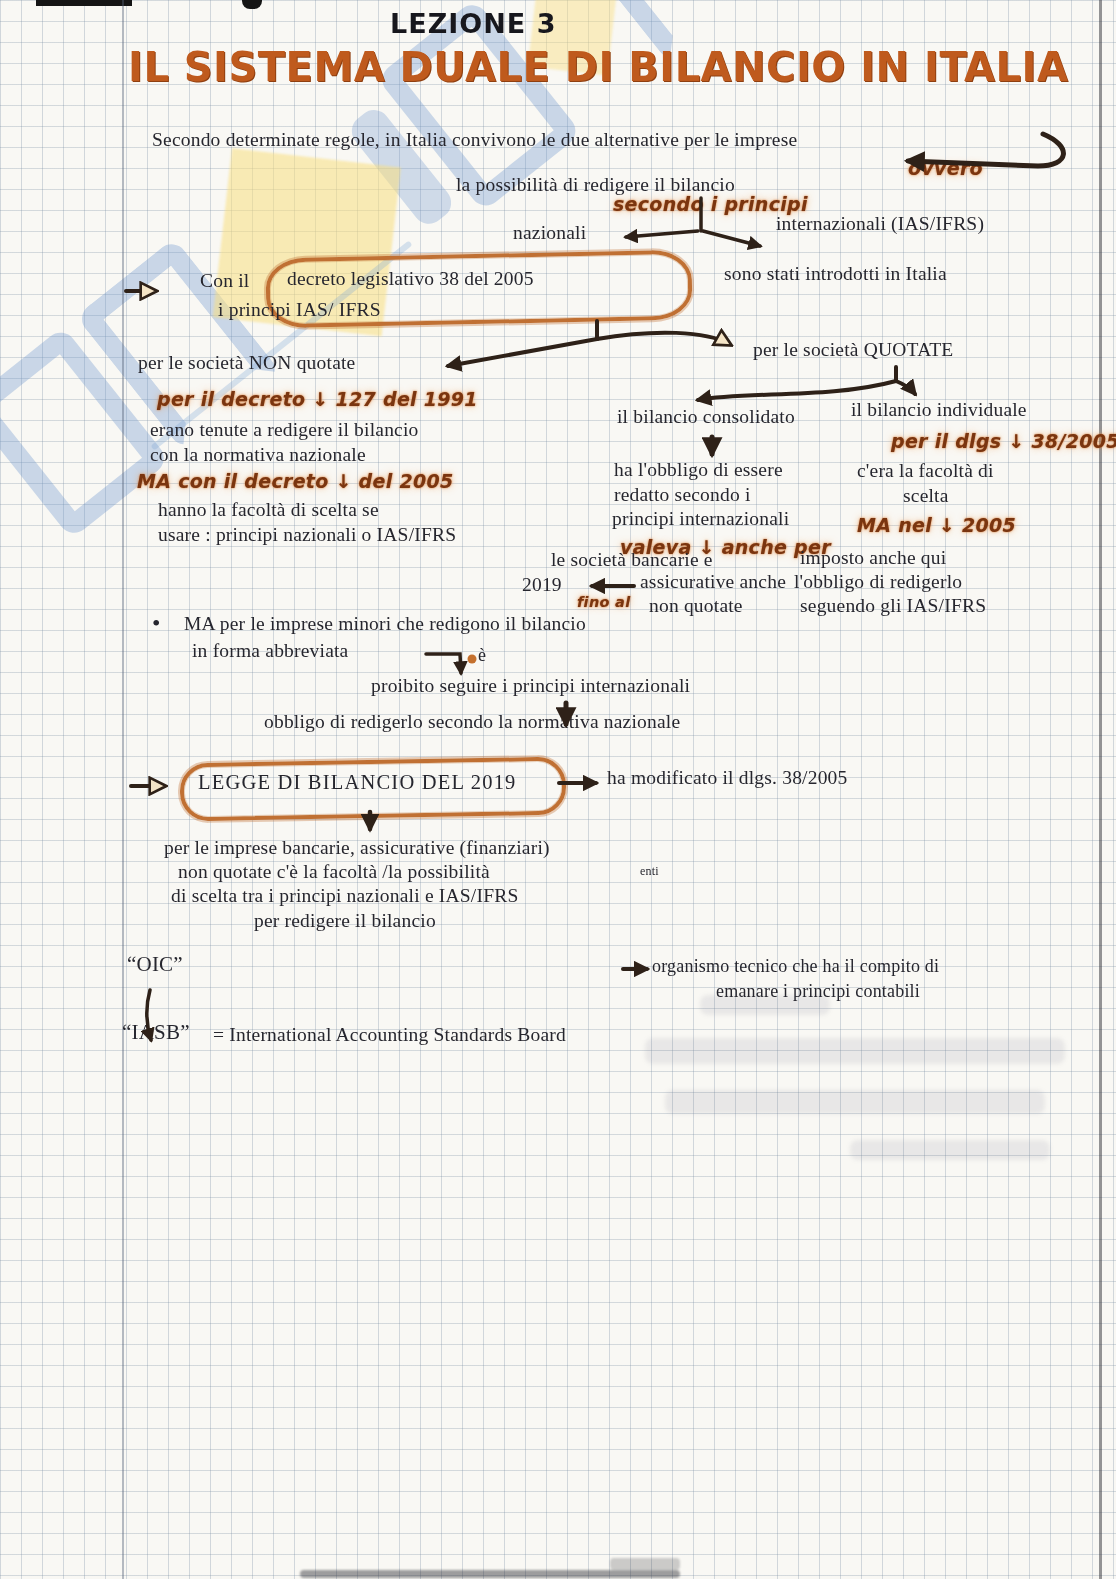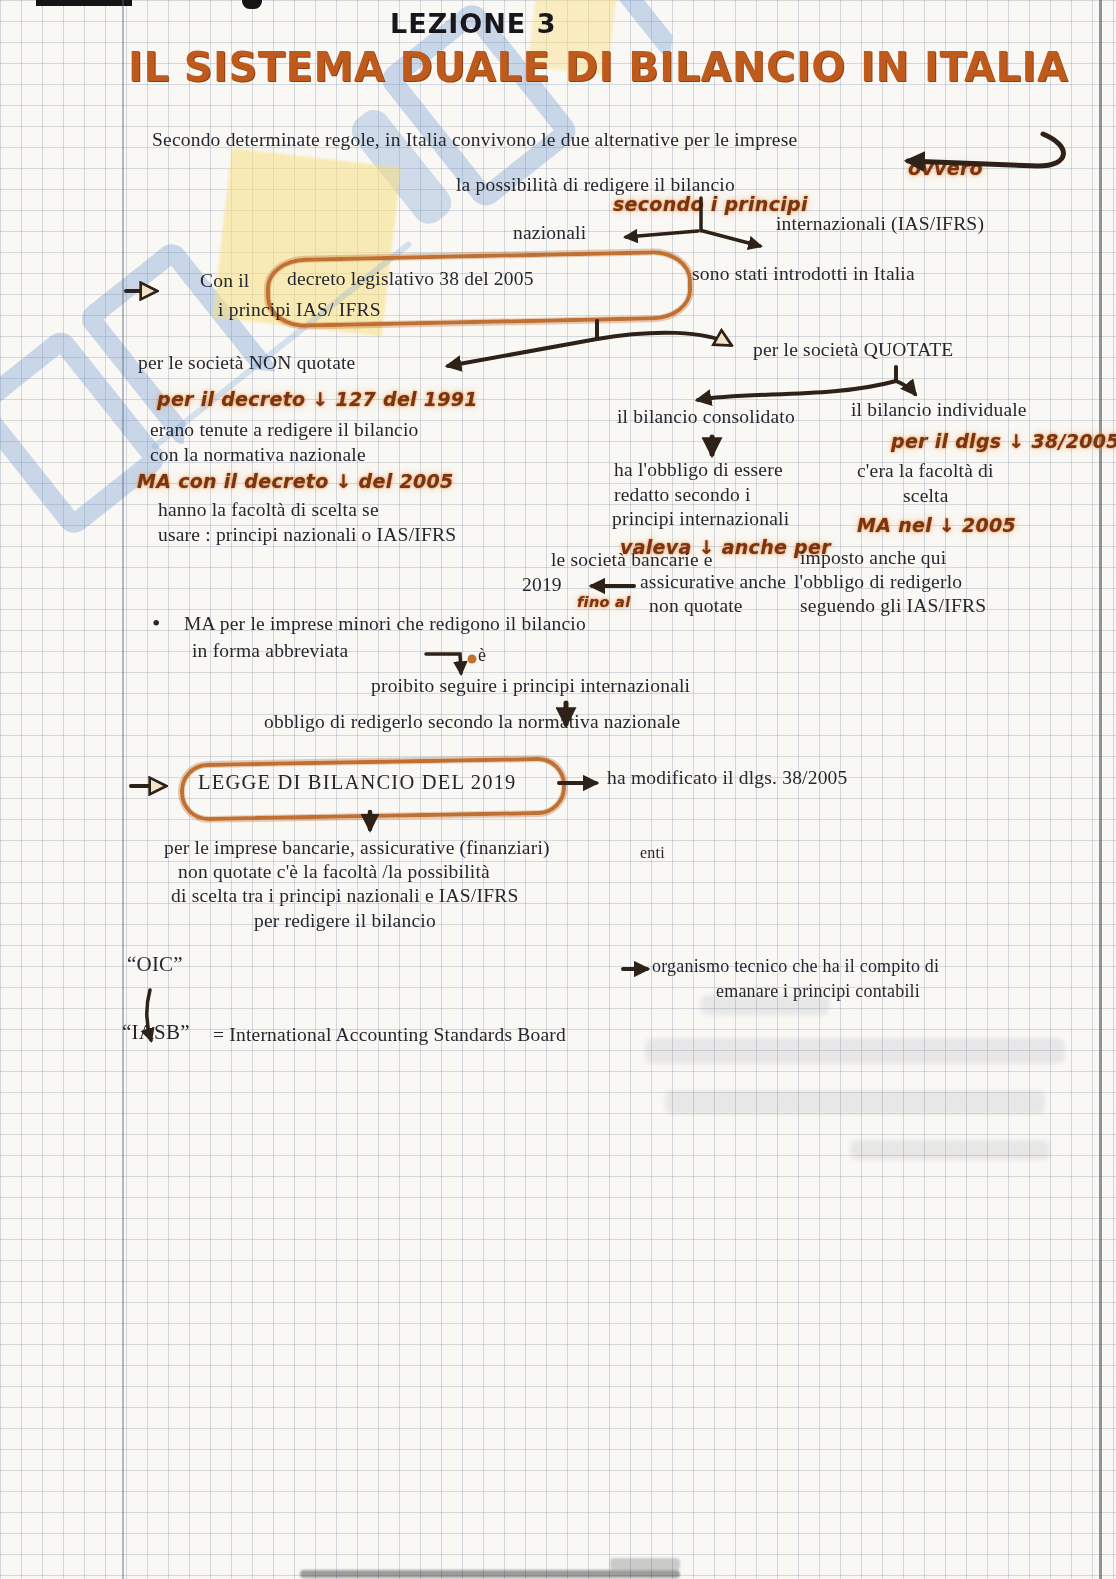--- a/index.html
+++ b/index.html
@@ -76,21 +76,21 @@
   <div class="abs ink" style="left:152px;top:129px;">Secondo determinate regole, in Italia convivono le due alternative per le imprese</div>
   <div class="abs mk" style="left:908px;top:157px;">ovvero</div>
   <div class="abs ink" style="left:456px;top:167px;margin-top:7px;">la possibilità di redigere il bilancio</div>
   <div class="abs mk" style="left:613px;top:193px;">secondo i principi</div>
   <div class="abs ink" style="left:513px;top:222px;">nazionali</div>
   <div class="abs ink" style="left:776px;top:213px;">internazionali (IAS/IFRS)</div>
 
   <div class="oval" style="left:266px;top:254px;width:418px;height:62px;transform:rotate(-1.2deg);"></div>
   <div class="abs ink" style="left:200px;top:270px;">Con il</div>
   <div class="abs ink" style="left:287px;top:268px;">decreto legislativo 38 del 2005</div>
-  <div class="abs ink" style="left:692px;top:263px;">sono stati introdotti in Italia</div>
+  <div class="abs ink" style="left:692px;top:263px;padding-left:32px;">sono stati introdotti in Italia</div>
   <div class="abs ink" style="left:218px;top:299px;">i principi  IAS/ IFRS</div>
 
   <div class="abs ink" style="left:138px;top:352px;">per le società NON quotate</div>
   <div class="abs mk" style="left:157px;top:388px;">per il decreto ↓ 127 del 1991</div>
   <div class="abs ink" style="left:150px;top:419px;">erano tenute a redigere il bilancio</div>
   <div class="abs ink" style="left:150px;top:444px;">con  la normativa nazionale</div>
   <div class="abs mk" style="left:137px;top:470px;">MA con il decreto ↓ del 2005</div>
   <div class="abs ink" style="left:158px;top:499px;">hanno la facoltà di scelta se</div>
   <div class="abs ink" style="left:158px;top:524px;">usare : principi nazionali o IAS/IFRS</div>
 
@@ -118,21 +118,21 @@
   <div class="abs ink" style="left:152px;top:610px;font-size:24px;">•</div>
   <div class="abs ink" style="left:184px;top:613px;">MA per le imprese minori che redigono il bilancio</div>
   <div class="abs ink" style="left:192px;top:640px;">in forma abbreviata</div>
   <div class="abs ink sm" style="left:478px;top:645px;">è</div>
   <div class="abs ink" style="left:371px;top:675px;">proibito seguire i principi internazionali</div>
   <div class="abs ink" style="left:264px;top:711px;">obbligo di redigerlo secondo la normativa nazionale</div>
 
   <div class="oval" style="left:180px;top:760px;width:378px;height:50px;border-radius:28px;transform:rotate(-1deg);"></div>
   <div class="abs ink caps" style="left:198px;top:771px;">LEGGE DI BILANCIO DEL 2019</div>
   <div class="abs ink" style="left:607px;top:767px;">ha modificato il dlgs. 38/2005</div>
-  <div class="abs ink" style="left:640px;top:844px;font-size:16px;">enti</div>
+  <div class="abs ink" style="left:640px;top:864px;font-size:12px;">enti</div>
   <div class="abs ink" style="left:164px;top:837px;">per le imprese bancarie, assicurative (finanziari)</div>
   <div class="abs ink" style="left:178px;top:861px;">non quotate  c'è la facoltà /la possibilità</div>
   <div class="abs ink" style="left:171px;top:885px;">di scelta tra i principi nazionali  e IAS/IFRS</div>
   <div class="abs ink" style="left:254px;top:910px;">per redigere il bilancio</div>
 
   <div class="abs ink" style="left:127px;top:952px;font-size:21px;">“OIC”</div>
   <div class="abs ink sm" style="left:652px;top:956px;">organismo  tecnico  che ha il compito di</div>
   <div class="abs ink sm" style="left:716px;top:944px;margin-top:37px;">emanare i principi  contabili</div>
   <div class="abs ink" style="left:122px;top:1020px;font-size:21px;">“IASB”</div>
   <div class="abs ink" style="left:213px;top:1024px;">= International  Accounting  Standards  Board</div>

